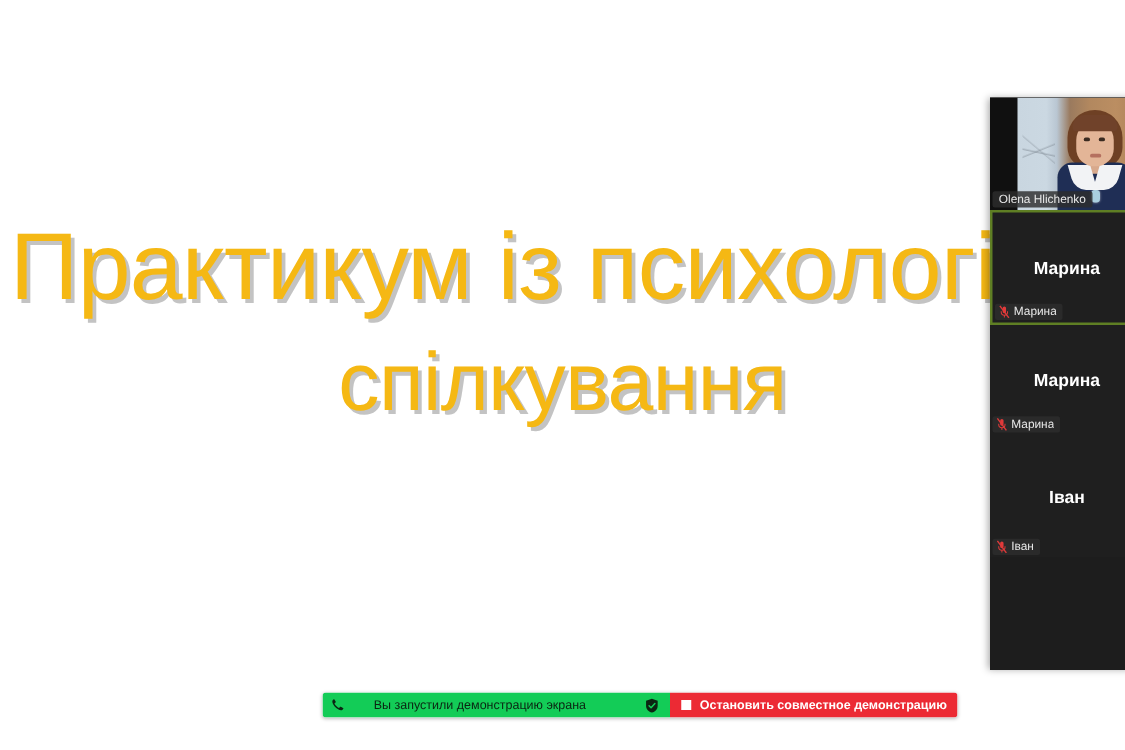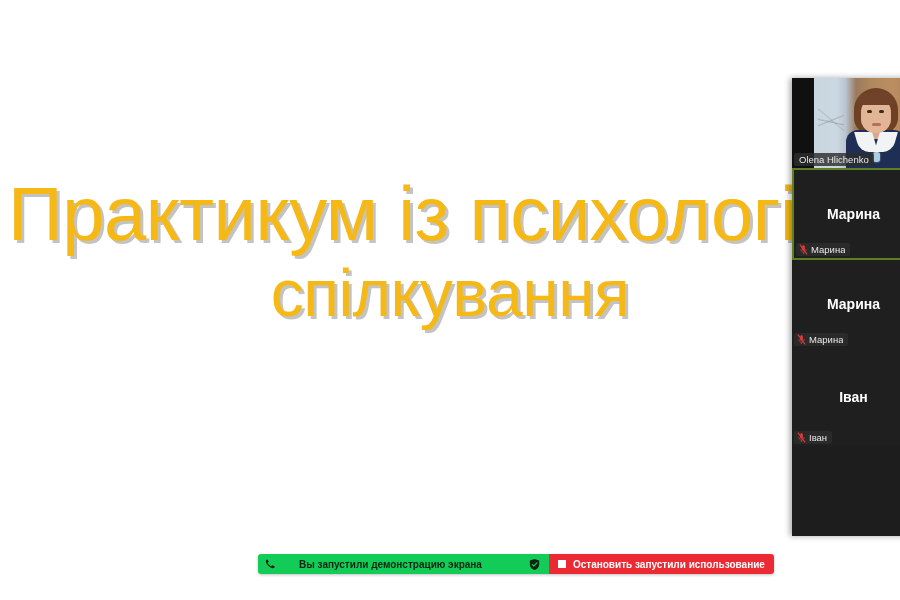--- a/index.html
+++ b/index.html
@@ -43,21 +43,21 @@
   }
 
   .slide-title-line.l1 {
     top: 176px;
     font-size: 76px;
     text-align: left;
     padding-left: 8px;
   }
 
   .slide-title-line.l2 {
-    top: 260px;
+    top: 272px;
     font-size: 66px;
   }
 
   
   #filmstrip {
     position: absolute;
     left: 773px;
     top: 78px;
     width: 127px;
     height: 458px;
@@ -258,21 +258,21 @@
     background: #13cc57;
     display: flex;
     align-items: center;
     padding: 0 8px 0 6px;
     gap: 0;
   }
 
   .share-status .st-text {
     color: #0b2512;
     font-size: 10px;
-    font-weight: bold;
+    font-weight: normal;
     font-family: "Liberation Sans", sans-serif;
     white-space: nowrap;
     padding: 0 46px 0 22px;
   }
 
   .phone-icon, .shield-icon {
     width: 13px;
     height: 13px;
     flex: 0 0 auto;
   }
@@ -386,18 +386,18 @@
       </svg>
       <span class="st-text">Вы запустили демонстрацию экрана</span>
       <svg class="shield-icon" viewBox="0 0 14 14">
         <path d="M7 1 L12 2.8 V7 c0 3-2.2 5.2-5 6 -2.8-.8-5-3-5-6 V2.8 Z" fill="#0b2512"></path>
         <path d="M4.6 7.1 L6.3 8.8 L9.6 5.2" stroke="#13cc57" stroke-width="1.3" fill="none" stroke-linecap="round" stroke-linejoin="round"></path>
       </svg>
     </div>
 
     <button class="stop-share-btn">
       <span class="stop-square"></span>
-      <span class="btn-text">Остановить запустили использование</span>
+      <span class="btn-text">Остановить совместное демонстрацию</span>
     </button>
 
   </div>
 
 </div>
 
 </body></html>

